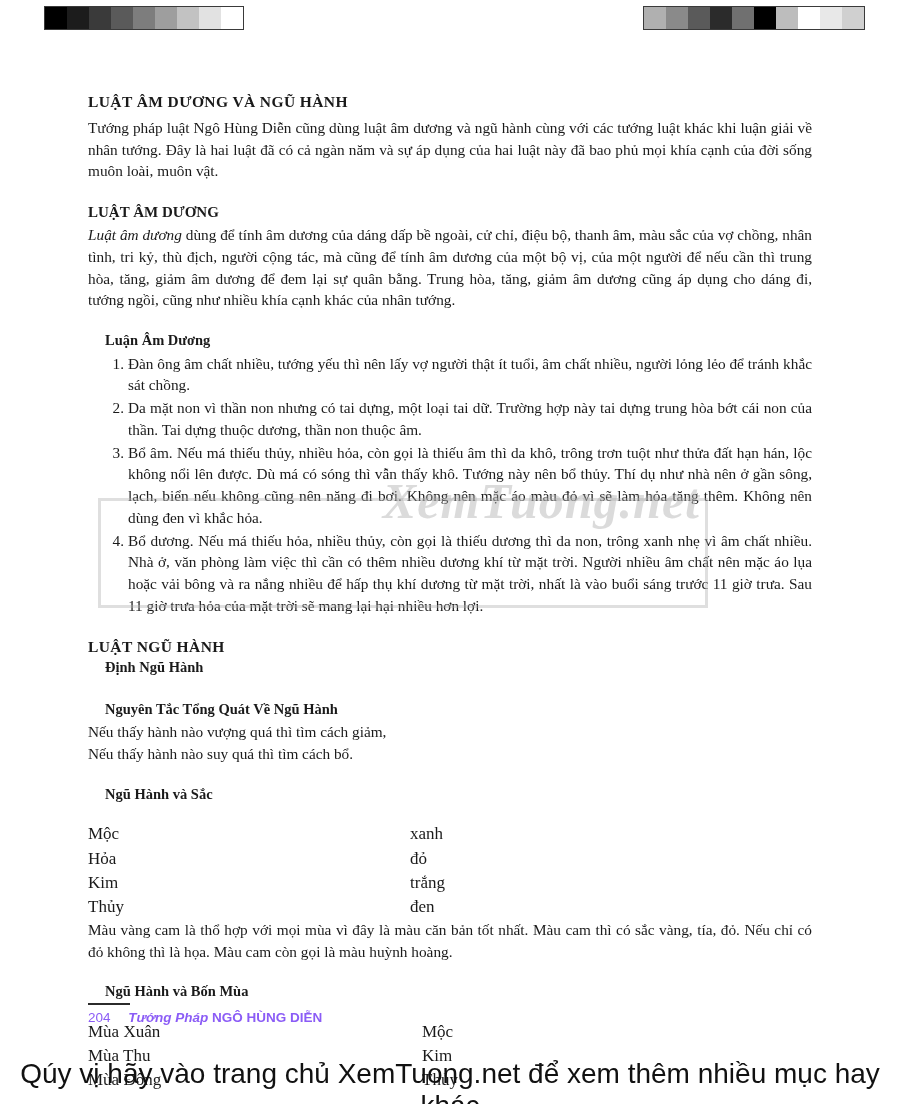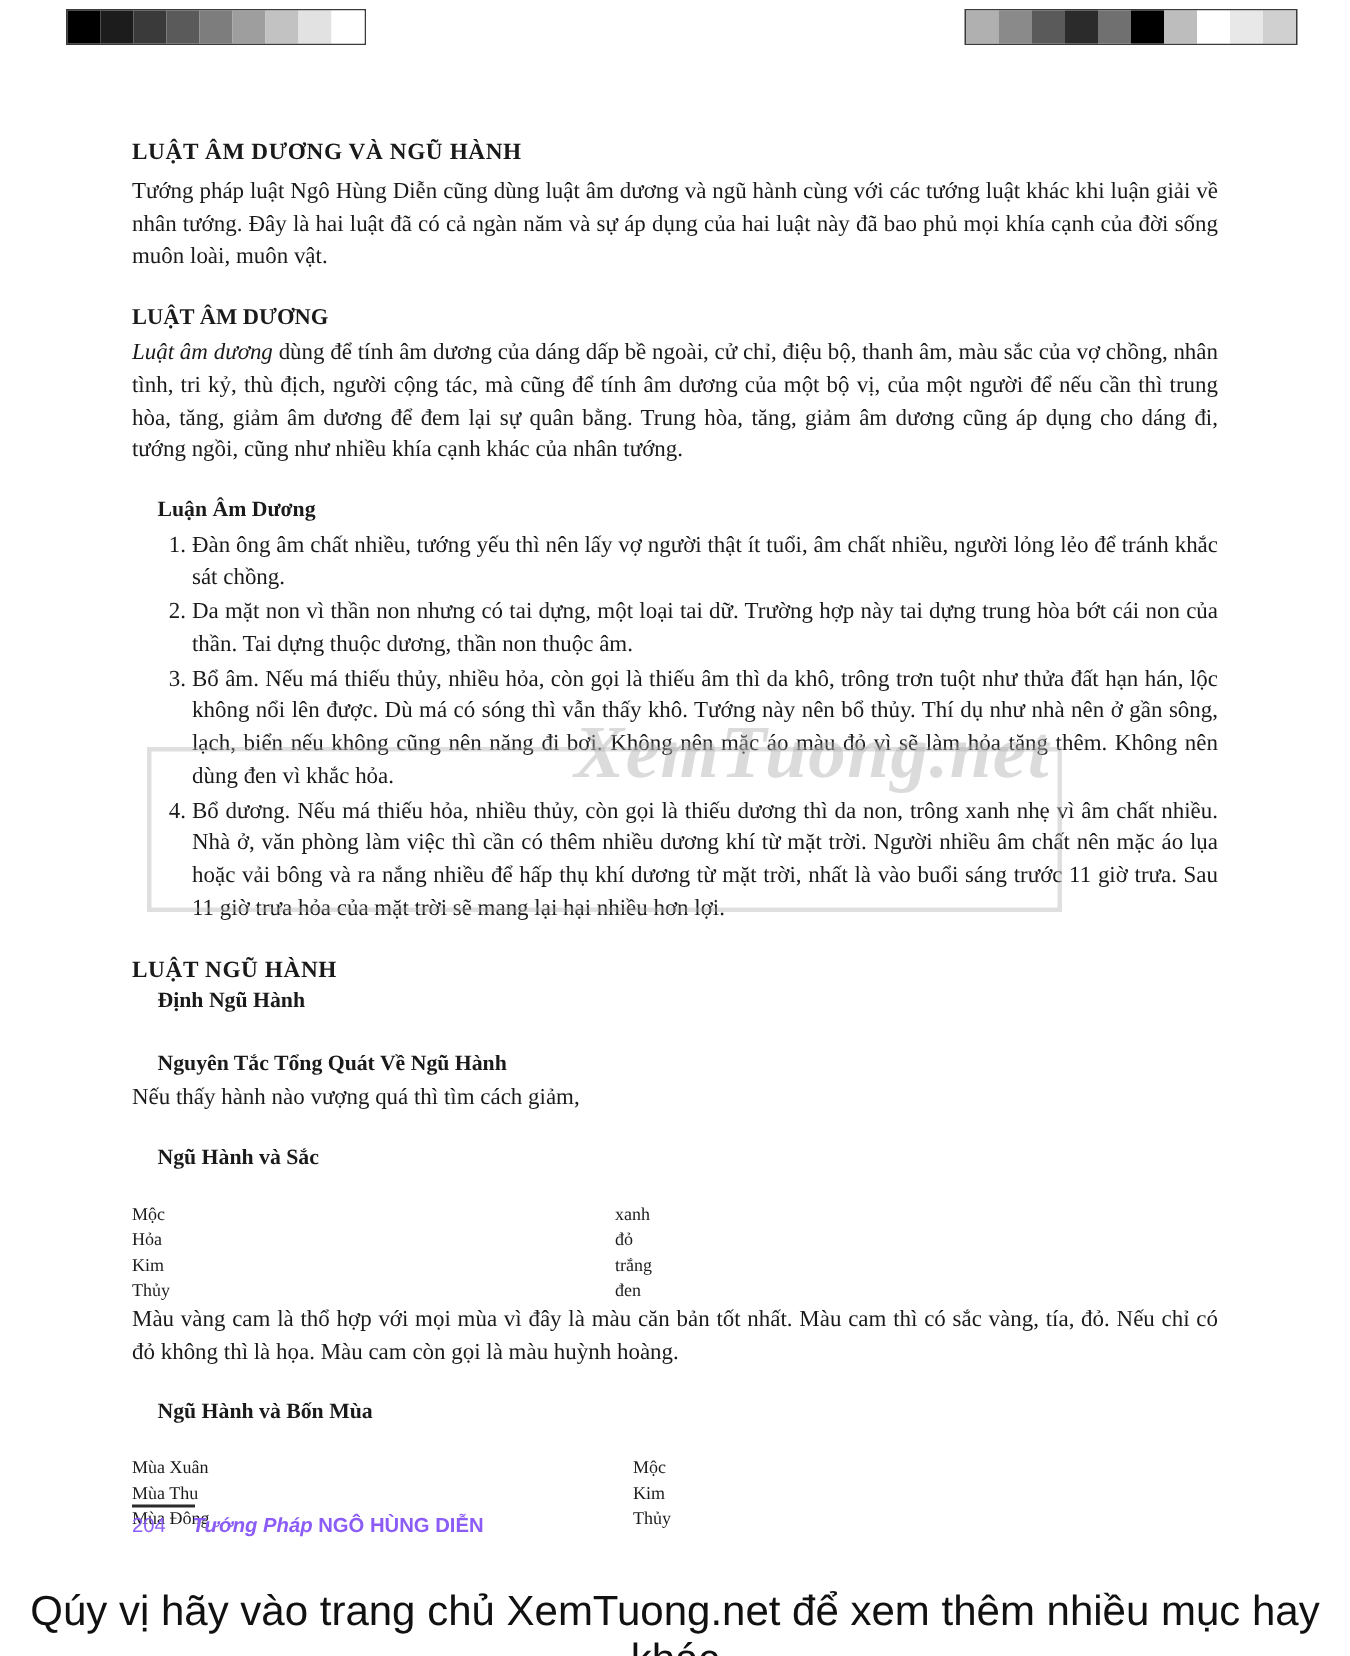--- a/index.html
+++ b/index.html
@@ -92,21 +92,21 @@
     position: absolute;
     left: 14px;
     top: 0;
     width: 22px;
     text-align: right;
   }
 
   
   table.maptable {
     border-collapse: collapse;
-    font-size: 12px;
+    font-size: 17px;
     line-height: 1.42;
     width: 100%;
     margin-top: 18px;
   }
   table.maptable td {
     padding: 0;
     vertical-align: top;
   }
   table.maptable td.k { width: 322px; }
   table.maptable.wide td.k { width: 334px; }
@@ -232,20 +232,21 @@
 
     <div class="gap-md"></div>
 
     <h1 class="section-title" style="margin-bottom:0">LUẬT NGŨ HÀNH</h1>
     <h3 class="minor-title">Định Ngũ Hành</h3>
 
     <div class="gap-md"></div>
 
     <h3 class="minor-title">Nguyên Tắc Tổng Quát Về Ngũ Hành</h3>
     <p class="para loose">Nếu thấy hành nào vượng quá thì tìm cách giảm,</p>
+    <p class="para loose">Nếu thấy hành nào suy quá thì tìm cách bổ.</p>
 
     <div class="gap-md"></div>
 
     <h3 class="minor-title">Ngũ Hành và Sắc</h3>
     <table class="maptable">
       <tbody>
         <tr>
           <td class="k">Mộc</td>
           <td class="v">xanh</td>
         </tr>

